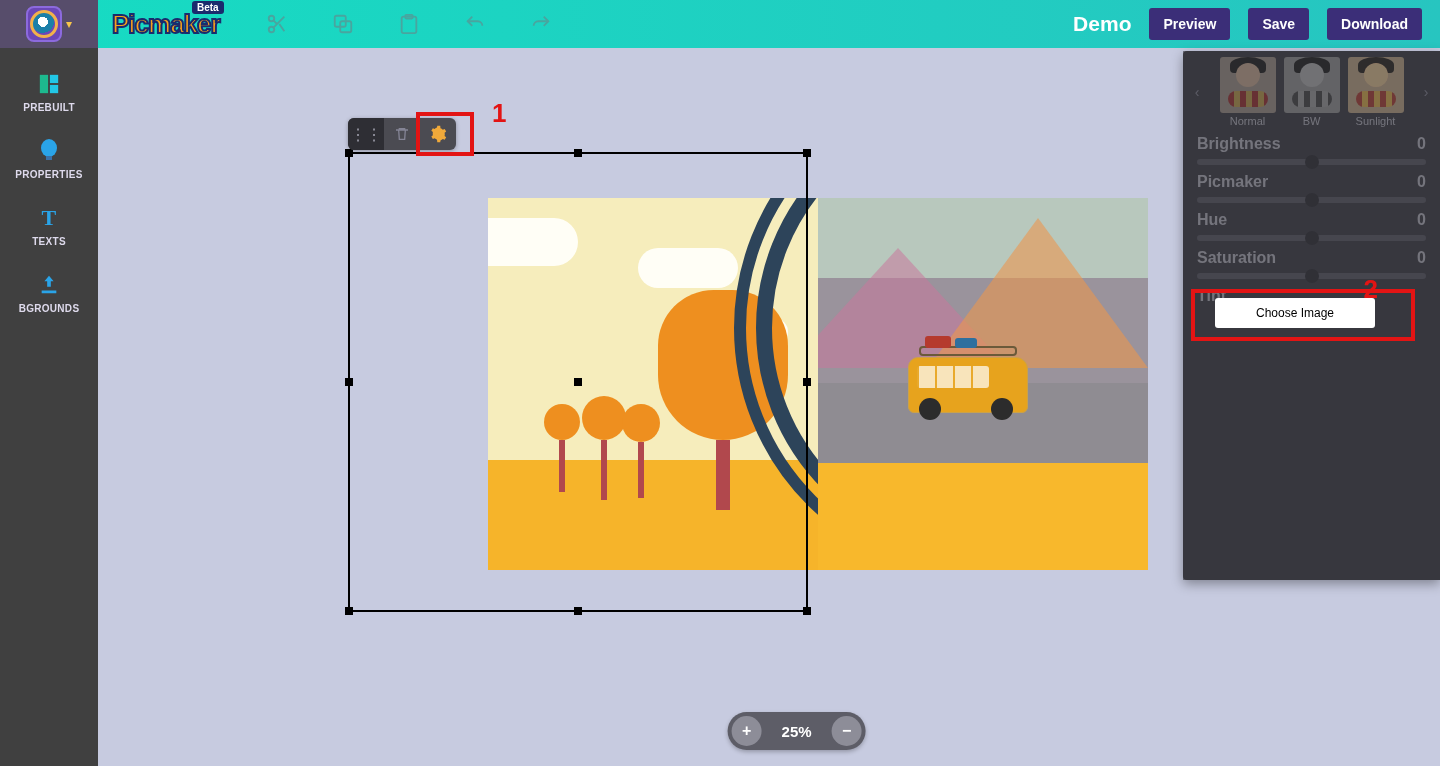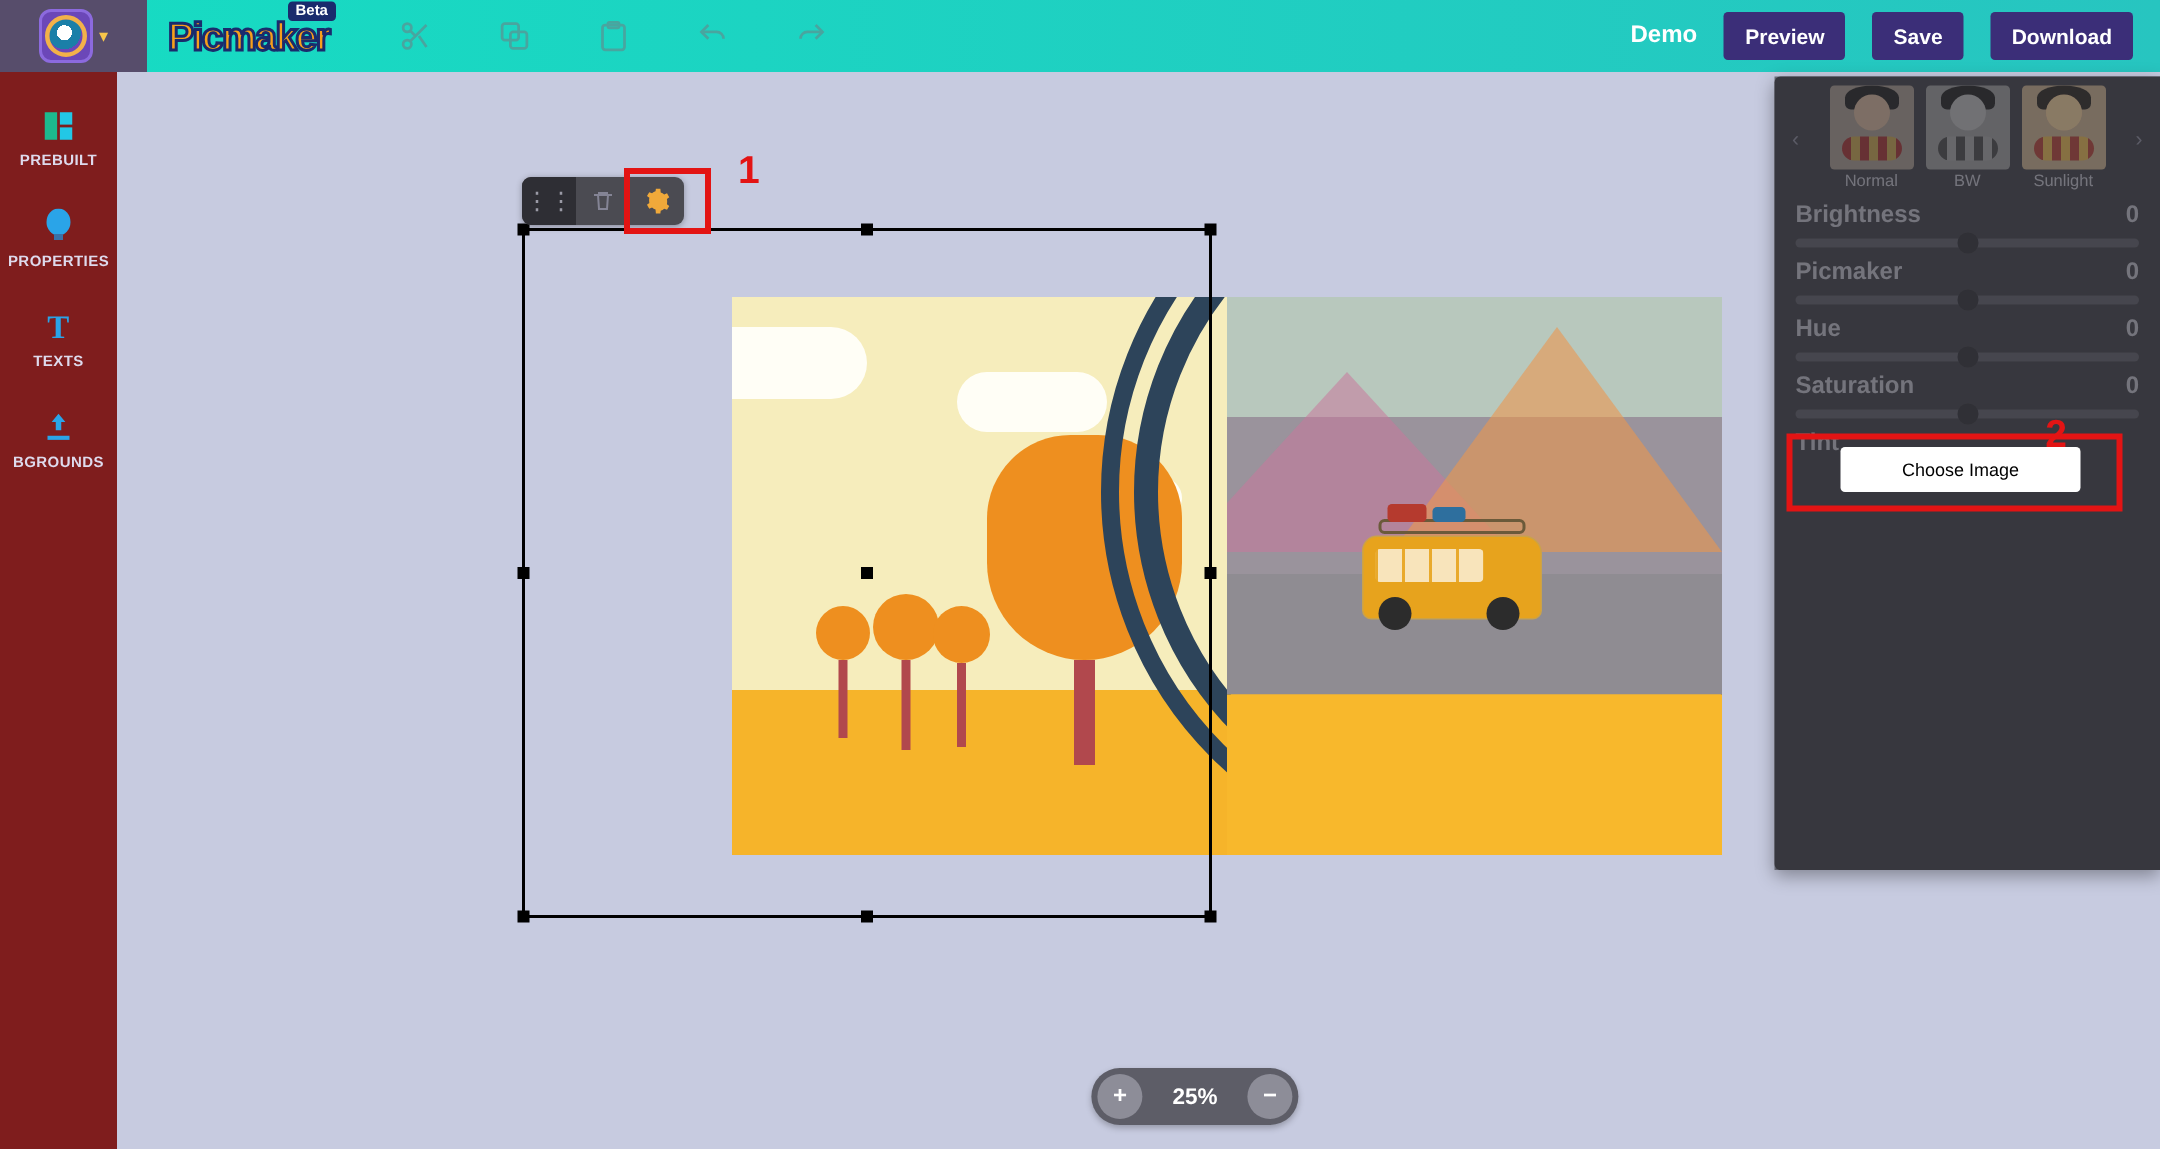--- a/index.html
+++ b/index.html
@@ -60,30 +60,30 @@
   }
   .logo .beta{
     position:absolute; top:-8px; right:-4px;
     font-size:10px; -webkit-text-stroke:0;
     background:#1a2b6d; color:#fff; padding:1px 5px; border-radius:3px;
     letter-spacing:0;
   }
   .tool-icons { display:flex; gap:40px; margin-left:44px; }
   .tool-icons .ti{ width:26px; height:26px; color:#49a59f; cursor:pointer; display:flex; align-items:center; justify-content:center;}
   .header-right{ margin-left:auto; display:flex; align-items:center; gap:18px; padding-right:18px;}
-  .demo{ color:#fff; font-weight:bold; font-size:16px; }
+  .demo{ color:#fff; font-weight:bold; font-size:21px; }
   .hbtn{
     background:#3b2e78; color:#fff; font-weight:bold;
     border:none; padding:8px 14px; border-radius:3px; font-size:14px; cursor:pointer;
   }
 
   
   .sidebar{
-    position:absolute; top:48px; left:0; bottom:0; width:78px;
-    background:#7f1d1d;
+    position:absolute; top:48px; left:0; bottom:0; width:98px;
+    background:#404040;
     display:flex; flex-direction:column; align-items:center;
     padding-top:14px;
     z-index:5;
   }
   .sb-item{ width:100%; text-align:center; color:#dedaec; font-size:10px; font-weight:bold; letter-spacing:0.3px; padding:10px 0 16px; cursor:pointer;}
   .sb-icon{ width:24px; height:24px; margin:0 auto 6px; display:flex; align-items:center; justify-content:center; }
 
   
   .canvas-area{ position:absolute; top:48px; left:98px; right:0; bottom:0; background:#c7cbe0; }
 
@@ -228,21 +228,21 @@
   .slider-head{ display:flex; justify-content:space-between; color:#d0d0dc; font-weight:bold; font-size:16px;}
   .slider-track{
     position:relative; height:6px; background:#6a6a75; border-radius:3px; margin-top:6px;
   }
   .slider-thumb{
     position:absolute; top:-4px; left:50%; width:14px; height:14px; border-radius:50%;
     background:#3a3a42; margin-left:-7px;
   }
 
   .choose-pop{
-    position:absolute; left:44px; top:247px; width:160px;
+    position:absolute; left:32px; top:247px; width:160px;
     z-index:55;
   }
   .choose-btn{
     width:100%; height:30px; background:#fff; border:none; border-radius:3px;
     font-size:12px; cursor:pointer;
   }
   .choose-hint{
     color:#f1f1f7; font-weight:bold; font-size:11.5px; text-align:center; margin-top:8px;
     line-height:1.4;
     text-shadow:0 1px 2px rgba(0,0,0,0.5);

